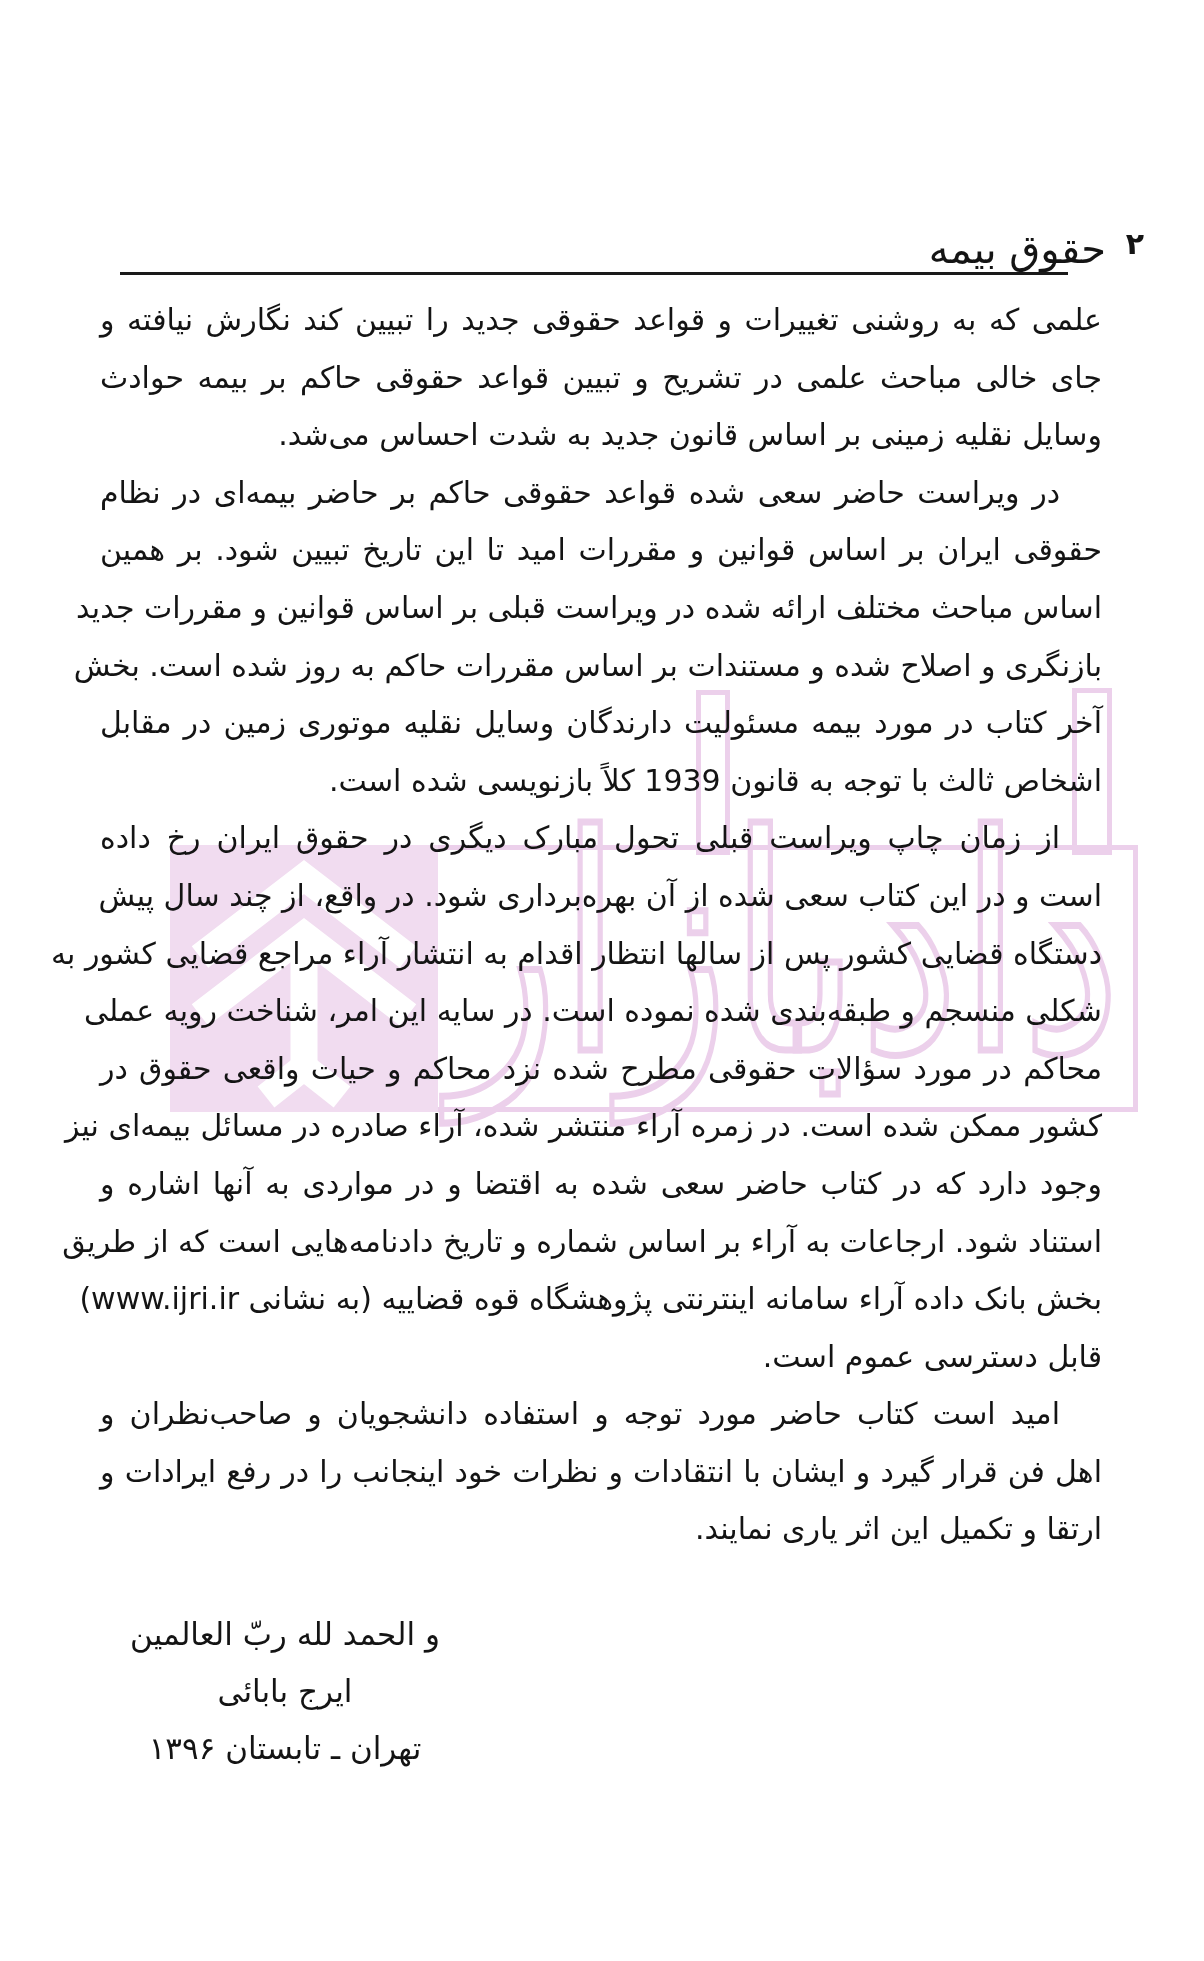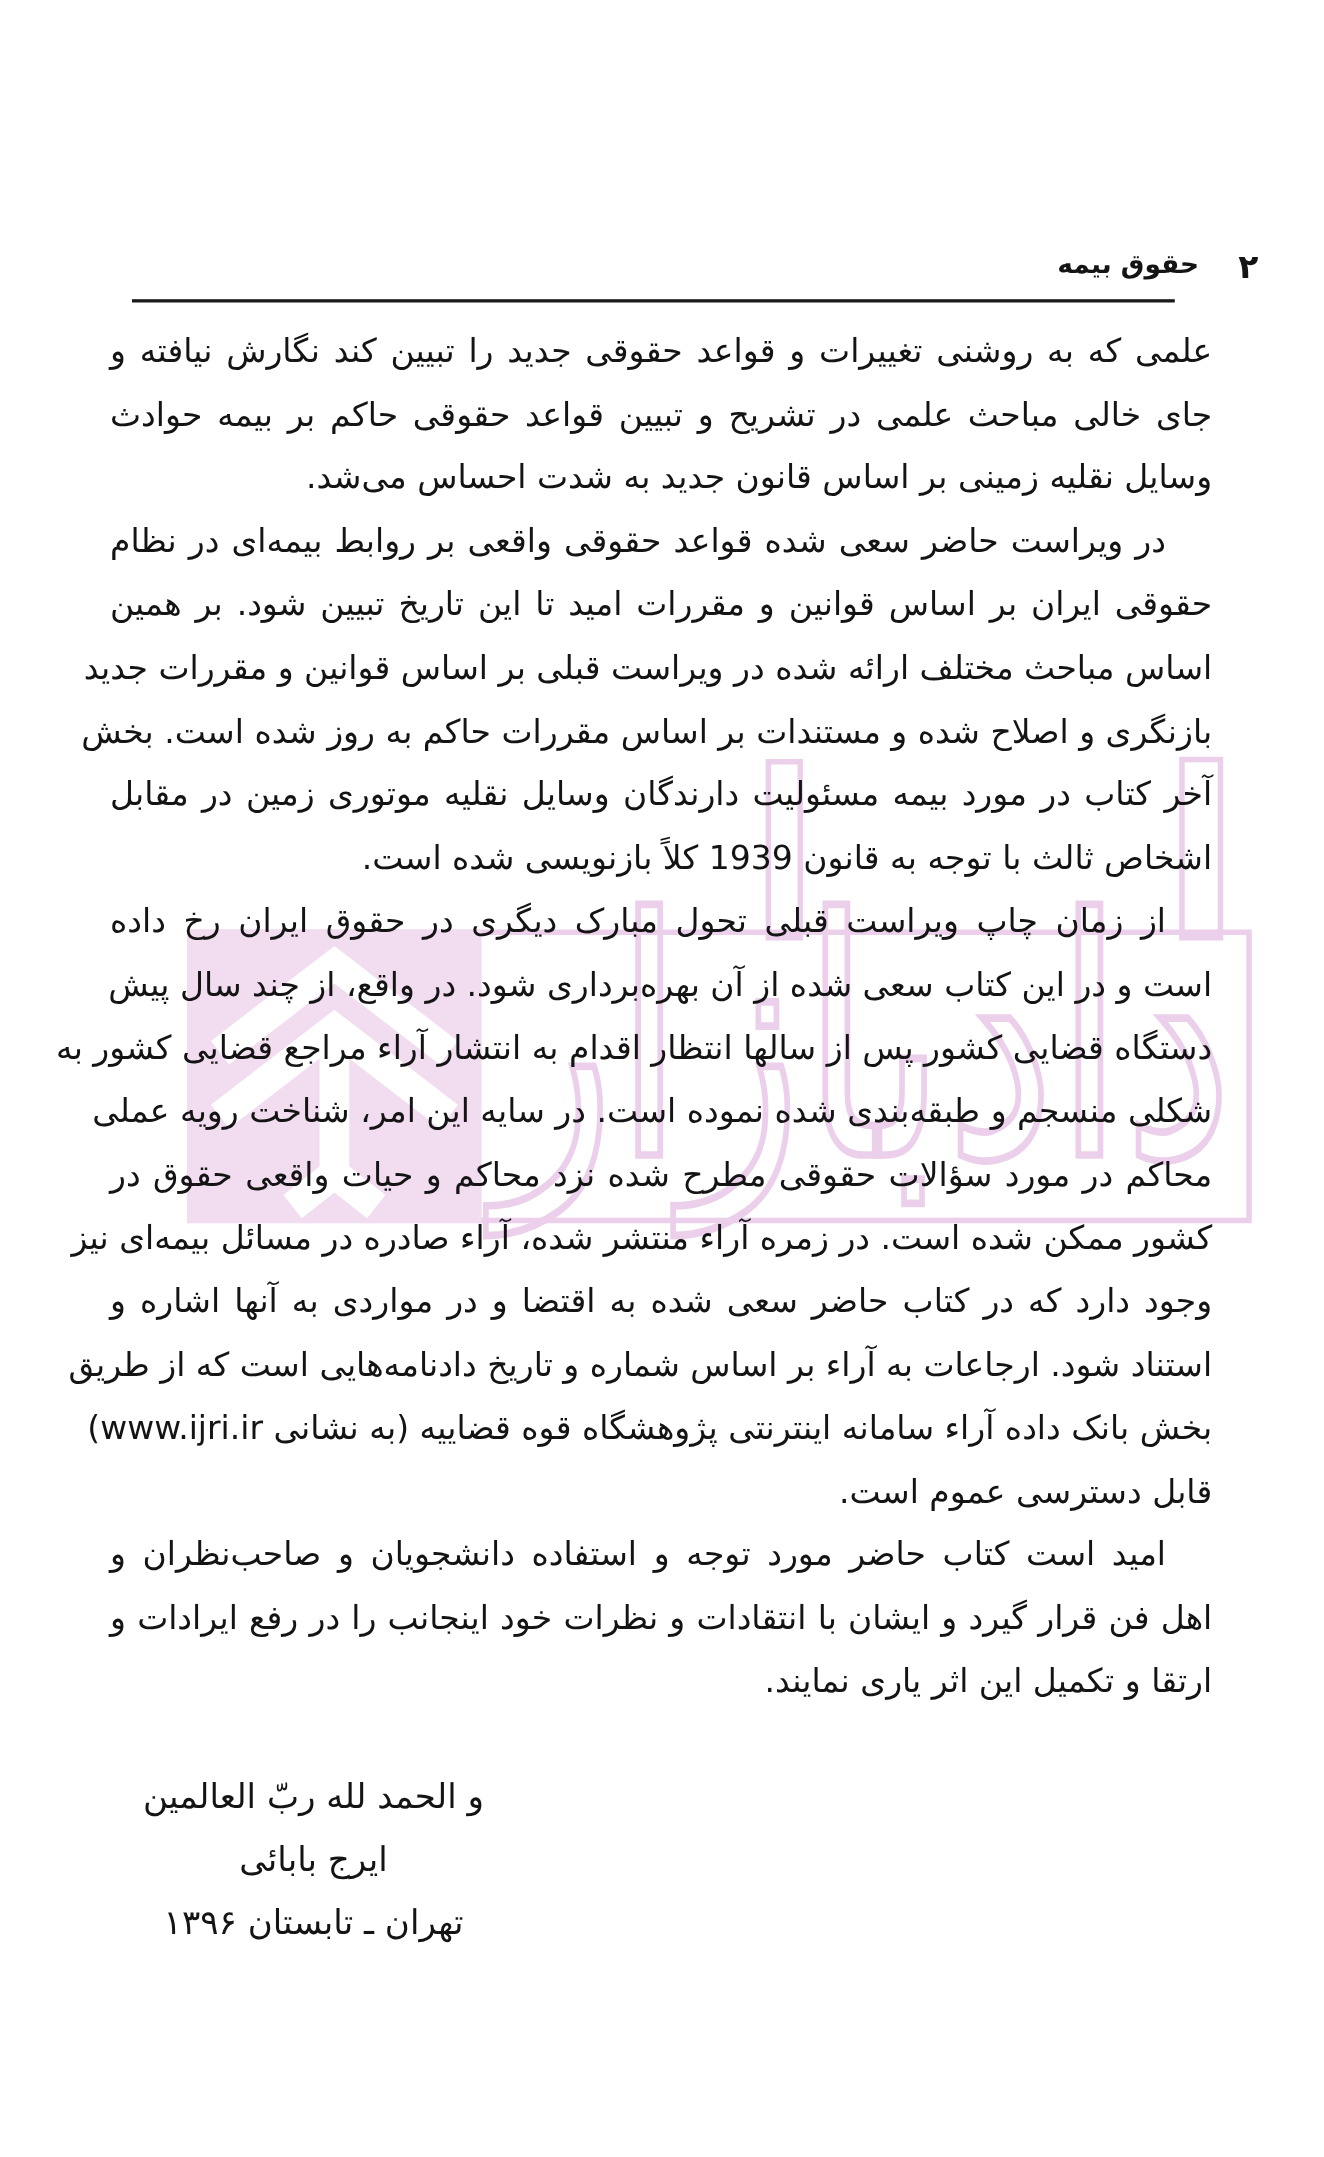--- a/index.html
+++ b/index.html
@@ -40,22 +40,22 @@
     border: 5px solid #ecd0eb;
     box-sizing: border-box;
     background: transparent;
   }
   .wm-asc.a1 { left: 696px;  top: 690px; width: 34px; height: 165px; }
   .wm-asc.a2 { left: 1072px; top: 688px; width: 40px; height: 167px; }
 
   
   .running-title {
     position: absolute;
-    top: 226px; right: 114px;
-    font-size: 24px; font-weight: bold;
+    top: 226px; right: 98px;
+    font-size: 40px; font-weight: normal;
     z-index: 2;
   }
   .page-num {
     position: absolute;
     top: 226px; right: 60px;
     font-size: 30px; font-weight: bold;
     z-index: 2;
   }
   .header-rule {
     position: absolute;
@@ -126,21 +126,21 @@
   </div>
 
   <span class="running-title">حقوق بیمه</span>
   <span class="page-num">۲</span>
   <div class="header-rule"></div>
 
   <main class="body-text">
       <div class="line">علمی که به روشنی تغییرات و قواعد حقوقی جدید را تبیین کند نگارش نیافته و</div>
       <div class="line">جای خالی مباحث علمی در تشریح و تبیین قواعد حقوقی حاکم بر بیمه حوادث</div>
       <div class="line end">وسایل نقلیه زمینی بر اساس قانون جدید به شدت احساس می‌شد.</div>
-      <div class="line indent">در ویراست حاضر سعی شده قواعد حقوقی واقعی بر روابط بیمه‌ای در نظام</div>
+      <div class="line indent">در ویراست حاضر سعی شده قواعد حقوقی حاکم بر حاضر بیمه‌ای در نظام</div>
       <div class="line">حقوقی ایران بر اساس قوانین و مقررات امید تا این تاریخ تبیین شود. بر همین</div>
       <div class="line">اساس مباحث مختلف ارائه شده در ویراست قبلی بر اساس قوانین و مقررات جدید</div>
       <div class="line">بازنگری و اصلاح شده و مستندات بر اساس مقررات حاکم به روز شده است. بخش</div>
       <div class="line">آخر کتاب در مورد بیمه مسئولیت دارندگان وسایل نقلیه موتوری زمین در مقابل</div>
       <div class="line end">اشخاص ثالث با توجه به قانون 1939 کلاً بازنویسی شده است.</div>
       <div class="line indent">از زمان چاپ ویراست قبلی تحول مبارک دیگری در حقوق ایران رخ داده</div>
       <div class="line">است و در این کتاب سعی شده از آن بهره‌برداری شود. در واقع، از چند سال پیش</div>
       <div class="line">دستگاه قضایی کشور پس از سالها انتظار اقدام به انتشار آراء مراجع قضایی کشور به</div>
       <div class="line">شکلی منسجم و طبقه‌بندی شده نموده است. در سایه این امر، شناخت رویه عملی</div>
       <div class="line">محاکم در مورد سؤالات حقوقی مطرح شده نزد محاکم و حیات واقعی حقوق در</div>

